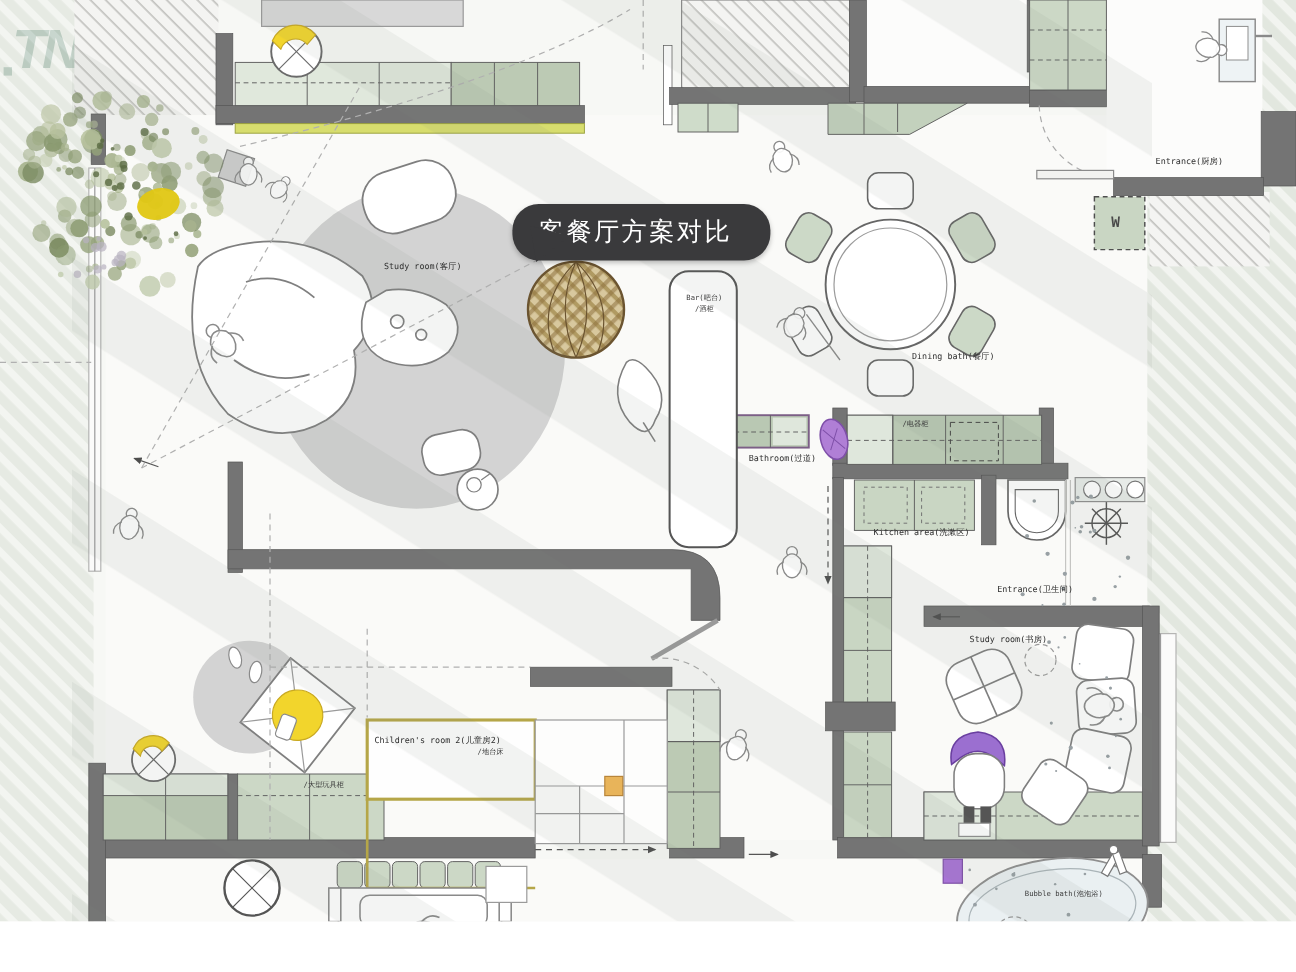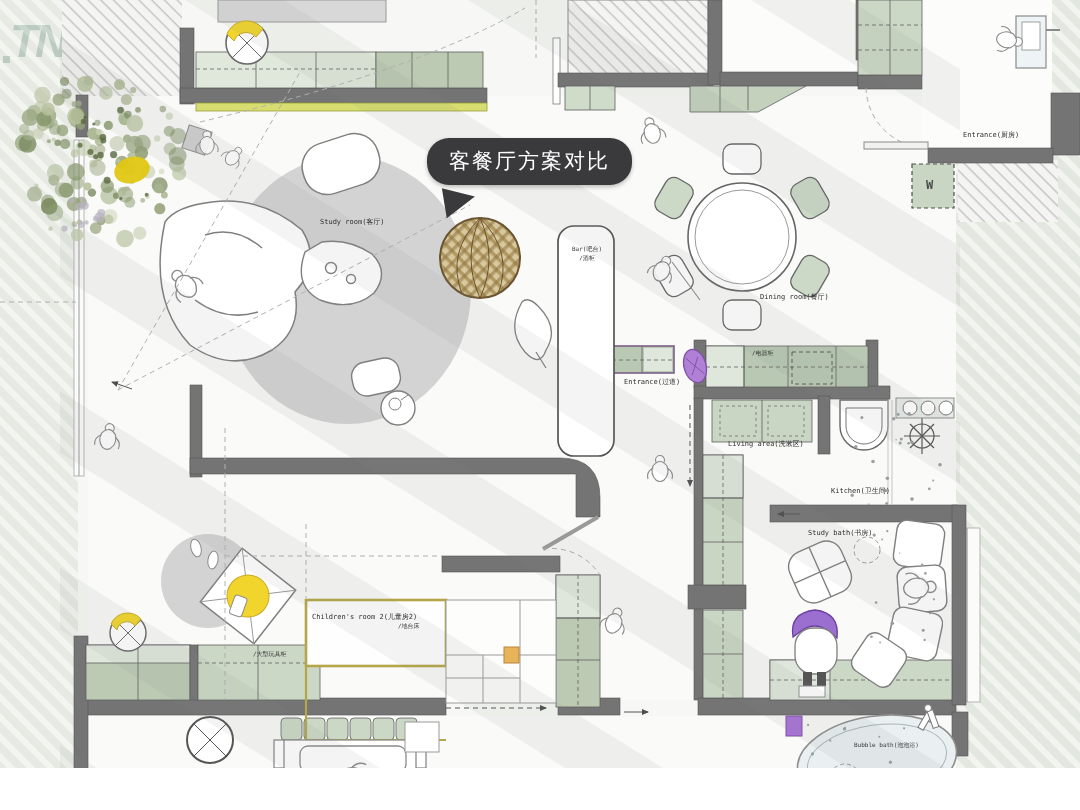--- a/index.html
+++ b/index.html
@@ -8,22 +8,22 @@
   #plan-svg{position:absolute;left:0;top:0;z-index:2;}
   .logo{position:absolute;left:10px;top:18px;z-index:1;color:#1f5c45;
         font-family:"Liberation Sans",sans-serif;font-weight:bold;font-style:italic;
         font-size:46px;letter-spacing:-3px;line-height:1;}
   .logo-dot{position:absolute;left:-7px;top:38px;width:7px;height:7px;background:#1f5c45;}
   .lbl{position:absolute;z-index:3;font-size:7px;color:#2e2e2e;white-space:nowrap;
        font-family:"DejaVu Sans Mono",monospace;letter-spacing:0px;}
   .lbl.tiny{font-size:6px;color:#3a3a3a;}
   .lbl.w{font-size:12px;color:#4a4a4a;font-weight:bold;}
   .bar-lbl{text-align:center;line-height:1.5;}
-  .callout{position:absolute;left:427px;top:138px;z-index:4;background:#3a3a3c;
-           color:#fff;border-radius:22px;padding:9px 22px 10px 22px;
+  .callout{position:absolute;left:427px;top:170px;z-index:4;background:#3a3a3c;
+           color:#fff;border-radius:22px;padding:9px 32px 10px 22px;
            font-family:"Liberation Sans",sans-serif;font-size:21px;letter-spacing:2px;
            box-shadow:0 2px 4px rgba(0,0,0,.25);}
   .callout-tail{position:absolute;left:438px;top:192px;z-index:4;width:0;height:0;
            border-left:12px solid transparent;border-right:22px solid transparent;
            border-top:28px solid #3a3a3c;transform:rotate(14deg);}
 </style>
 </head>
 <body>
 
 <div id="stage">
@@ -600,31 +600,31 @@
         <circle cx="880.1" cy="642.5" r="0.9" fill="#98a0a4"></circle>
         <circle cx="925.4" cy="573.4" r="1.3" fill="#98a0a4"></circle>
         <circle cx="933.9" cy="599.3" r="1.1" fill="#98a0a4"></circle>
         <circle cx="892.3" cy="623.2" r="1.8" fill="#98a0a4"></circle>
       </g>
 
     <rect x="60" y="0" width="900" height="812" fill="url(#shadowStripes)" pointer-events="none"></rect>
   </svg>
 
   <div class="lbl" style="left:320px;top:217px">Study room(客厅)</div>
-  <div class="lbl" style="left:760px;top:292px">Dining room(餐厅)</div>
+  <div class="lbl" style="left:760px;top:292px">Dining bath(餐厅)</div>
   <div class="lbl" style="left:963px;top:130px">Entrance(厨房)</div>
   <div class="lbl tiny bar-lbl" style="left:568px;top:244px;width:38px">
     <div>Bar(吧台)</div>
     <div>/酒柜</div>
   </div>
-  <div class="lbl" style="left:624px;top:377px">Entrance(过道)</div>
+  <div class="lbl" style="left:624px;top:377px">Bathroom(过道)</div>
   <div class="lbl tiny" style="left:752px;top:349px">/电器柜</div>
-  <div class="lbl" style="left:728px;top:439px">Living area(洗漱区)</div>
-  <div class="lbl" style="left:831px;top:486px">Kitchen(卫生间)</div>
-  <div class="lbl" style="left:808px;top:528px">Study bath(书房)</div>
+  <div class="lbl" style="left:728px;top:439px">Kitchen area(洗漱区)</div>
+  <div class="lbl" style="left:831px;top:486px">Entrance(卫生间)</div>
+  <div class="lbl" style="left:808px;top:528px">Study room(书房)</div>
   <div class="lbl" style="left:312px;top:612px">Children's room 2(儿童房2)</div>
   <div class="lbl tiny" style="left:398px;top:622px">/地台床</div>
   <div class="lbl tiny" style="left:253px;top:650px">/大型玩具柜</div>
   <div class="lbl tiny" style="left:854px;top:741px">Bubble bath(泡泡浴)</div>
   <div class="lbl tiny" style="left:649px;top:792px">Entrance(玄关)</div>
   <div class="lbl w" style="left:926px;top:178px">W</div>
 
   <div class="callout">客餐厅方案对比</div>
   <div class="callout-tail"></div>
 </div>

